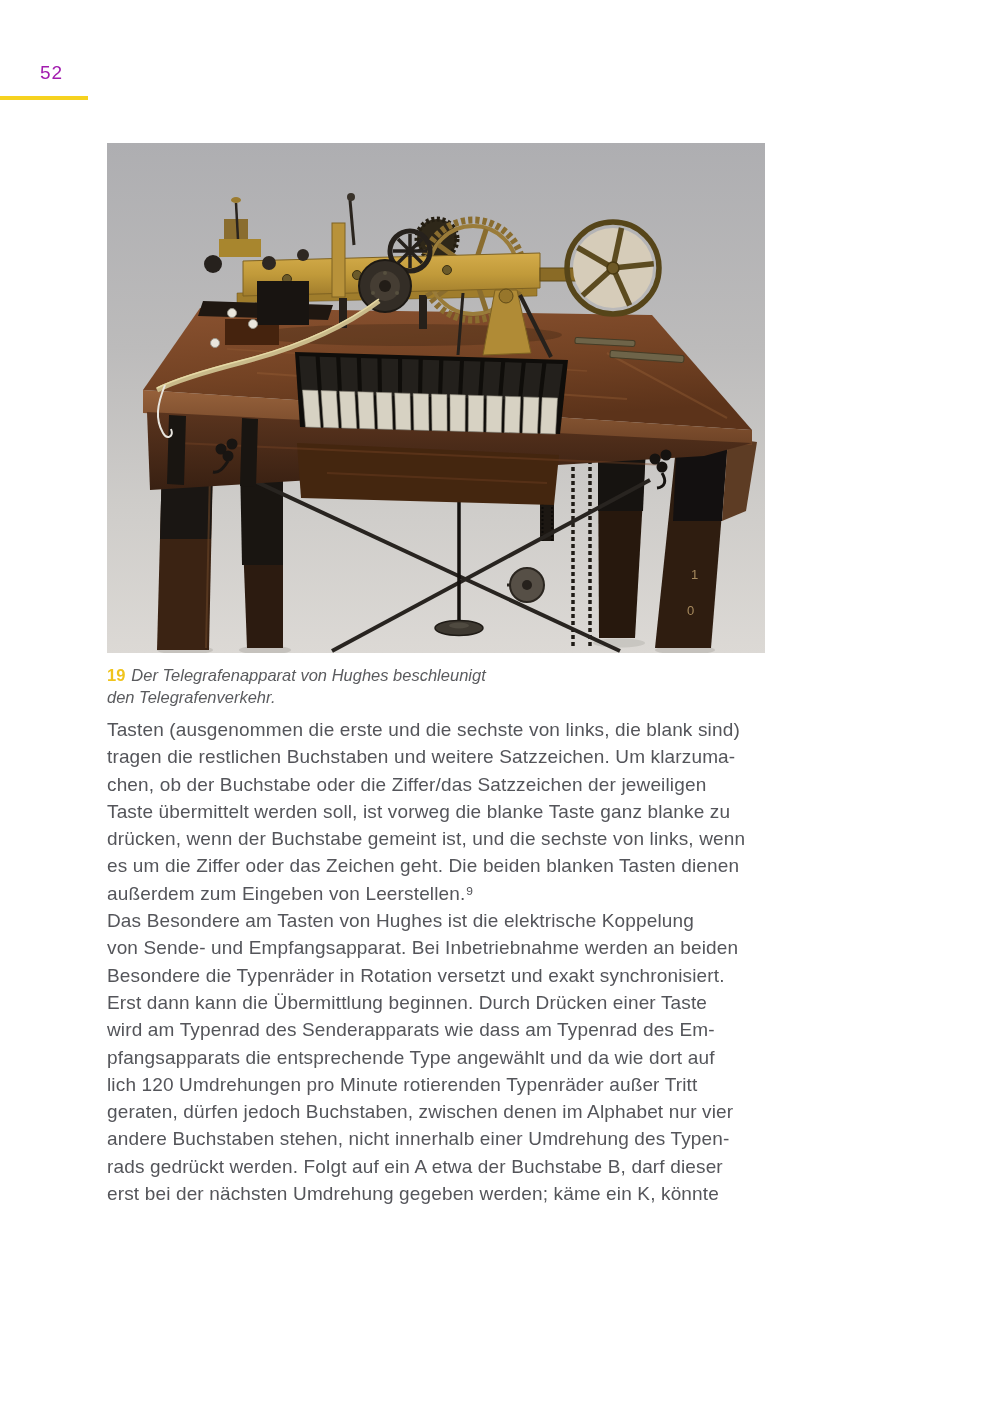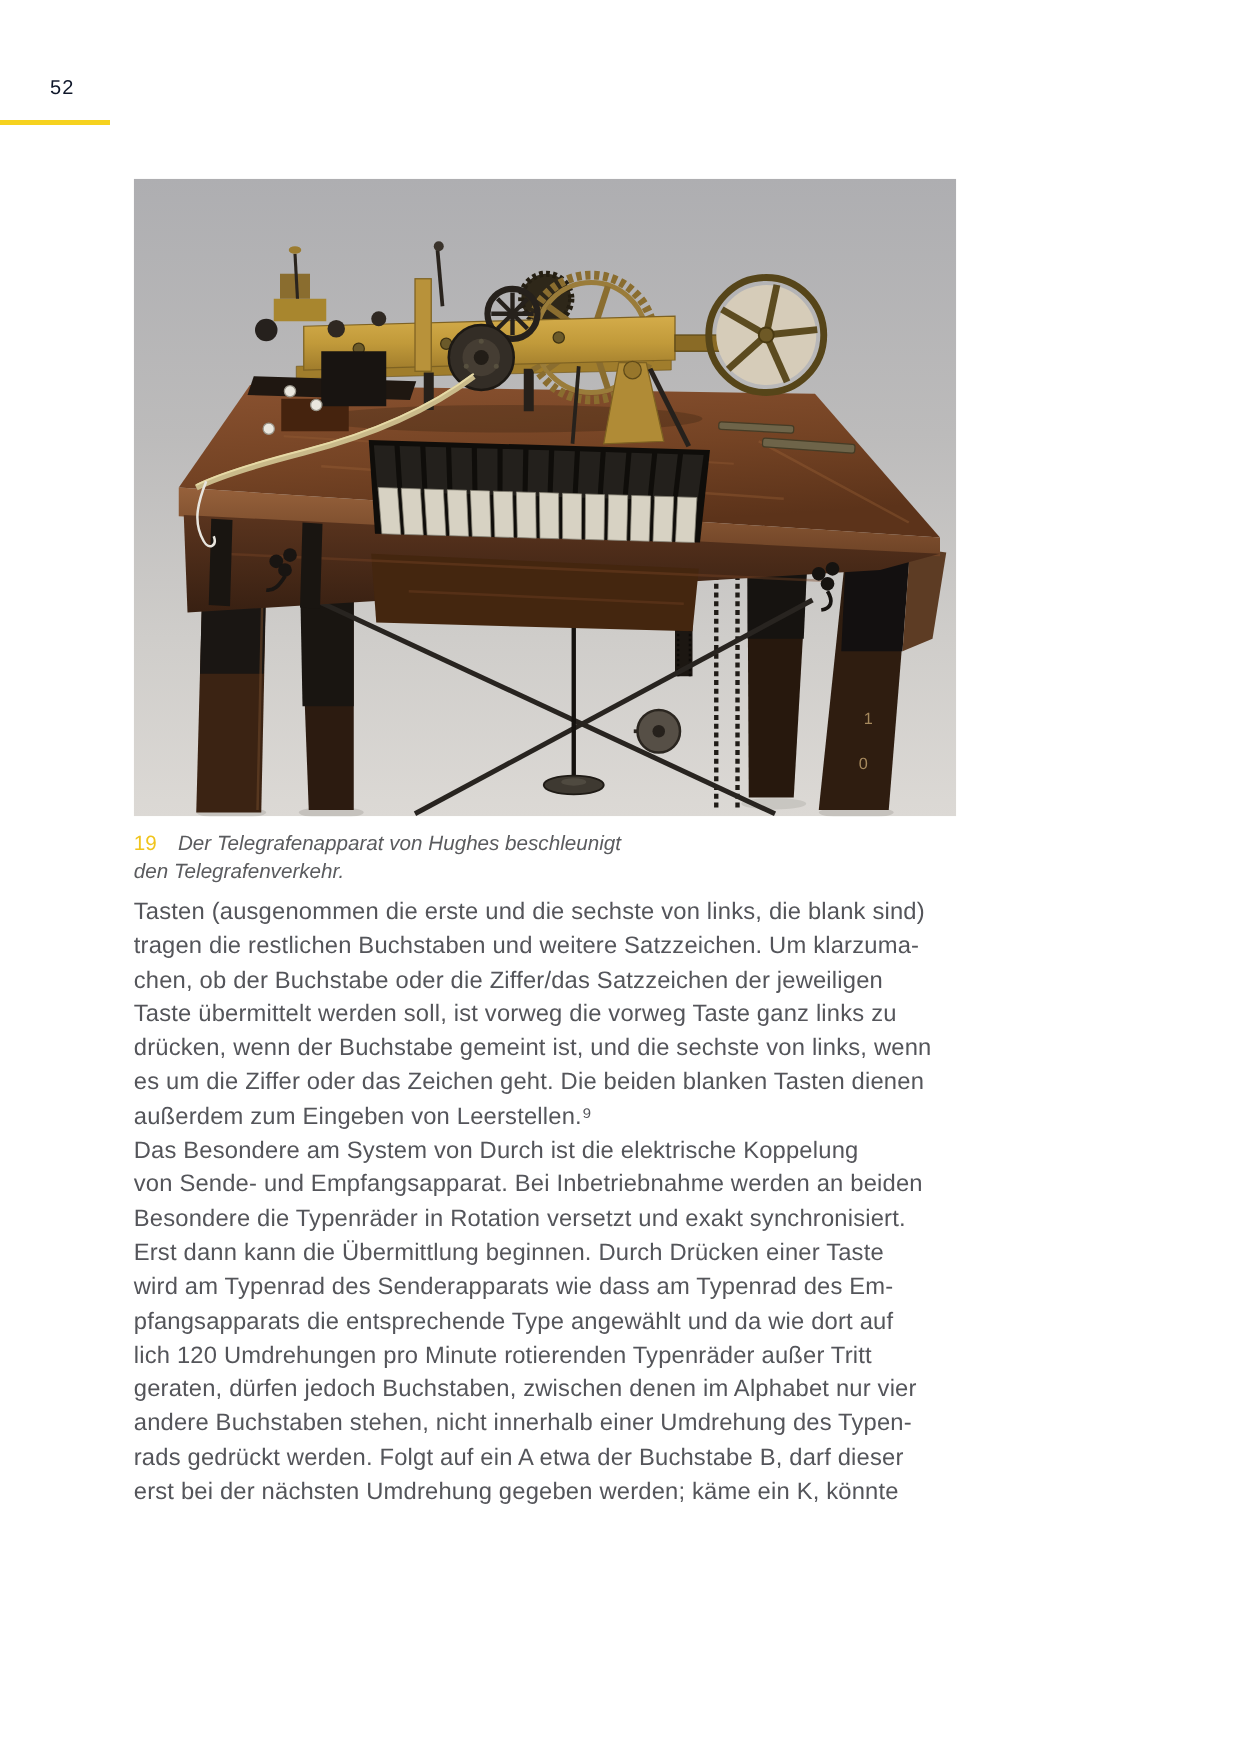--- a/index.html
+++ b/index.html
@@ -1,24 +1,24 @@
 <!DOCTYPE html>
 <html><head>
 <meta charset="utf-8">
 <style>
   html,body{margin:0;padding:0;background:#ffffff;}
   .page{position:relative;width:1000px;height:1411px;background:#ffffff;overflow:hidden;
         font-family:"Liberation Sans",sans-serif;}
-  .page-number{position:absolute;left:40px;top:62px;font-size:16px;letter-spacing:1px;color:#0f172a;}
+  .page-number{position:absolute;left:40px;top:62px;font-size:19px;letter-spacing:1px;color:#a21caf;}
   .accent-rule{position:absolute;left:0;top:96px;width:88px;height:4px;background:#f6d21f;}
   .photo{position:absolute;left:107px;top:143px;width:658px;height:510px;}
   .photo svg{display:block;width:658px;height:510px;}
   .caption{position:absolute;left:107px;top:664px;width:600px;font-size:16.5px;line-height:22px;
            color:#5a5b5e;font-style:italic;}
-  .caption .num{color:#f0c41c;font-style:normal;font-weight:normal;margin-right:17px;}
+  .caption .num{color:#f0c41c;font-style:normal;font-weight:bold;margin-right:6px;}
   .bodytext{position:absolute;left:107px;top:716px;width:680px;font-size:19px;line-height:27.3px;
             color:#54555a;letter-spacing:0.15px;}
   .bodytext .line{white-space:nowrap;}
   text.leg-digit{font-family:"Liberation Sans",sans-serif;font-size:13px;fill:#bb9c6b;opacity:.85;}
 </style>
 </head>
 <body>
 
 <div class="page">
 
@@ -266,25 +266,25 @@
 
   <div class="caption">
     <span class="num">19</span><span>Der Telegrafenapparat von Hughes beschleunigt</span><br>
     <span>den Telegrafenverkehr.</span>
   </div>
 
   <div class="bodytext">
     <div class="line">Tasten (ausgenommen die erste und die sechste von links, die blank sind)</div>
     <div class="line">tragen die restlichen Buchstaben und weitere Satzzeichen. Um klarzuma-</div>
     <div class="line">chen, ob der Buchstabe oder die Ziffer/das Satzzeichen der jeweiligen</div>
-    <div class="line">Taste übermittelt werden soll, ist vorweg die vorweg Taste ganz links zu</div>
+    <div class="line">Taste übermittelt werden soll, ist vorweg die blanke Taste ganz blanke zu</div>
     <div class="line">drücken, wenn der Buchstabe gemeint ist, und die sechste von links, wenn</div>
     <div class="line">es um die Ziffer oder das Zeichen geht. Die beiden blanken Tasten dienen</div>
     <div class="line">außerdem zum Eingeben von Leerstellen.⁹</div>
-    <div class="line">Das Besondere am System von Durch ist die elektrische Koppelung</div>
+    <div class="line">Das Besondere am Tasten von Hughes ist die elektrische Koppelung</div>
     <div class="line">von Sende- und Empfangsapparat. Bei Inbetriebnahme werden an beiden</div>
     <div class="line">Besondere die Typenräder in Rotation versetzt und exakt synchronisiert.</div>
     <div class="line">Erst dann kann die Übermittlung beginnen. Durch Drücken einer Taste</div>
     <div class="line">wird am Typenrad des Senderapparats wie dass am Typenrad des Em-</div>
     <div class="line">pfangsapparats die entsprechende Type angewählt und da wie dort auf</div>
     <div class="line">lich 120 Umdrehungen pro Minute rotierenden Typenräder außer Tritt</div>
     <div class="line">geraten, dürfen jedoch Buchstaben, zwischen denen im Alphabet nur vier</div>
     <div class="line">andere Buchstaben stehen, nicht innerhalb einer Umdrehung des Typen-</div>
     <div class="line">rads gedrückt werden. Folgt auf ein A etwa der Buchstabe B, darf dieser</div>
     <div class="line">erst bei der nächsten Umdrehung gegeben werden; käme ein K, könnte</div>

